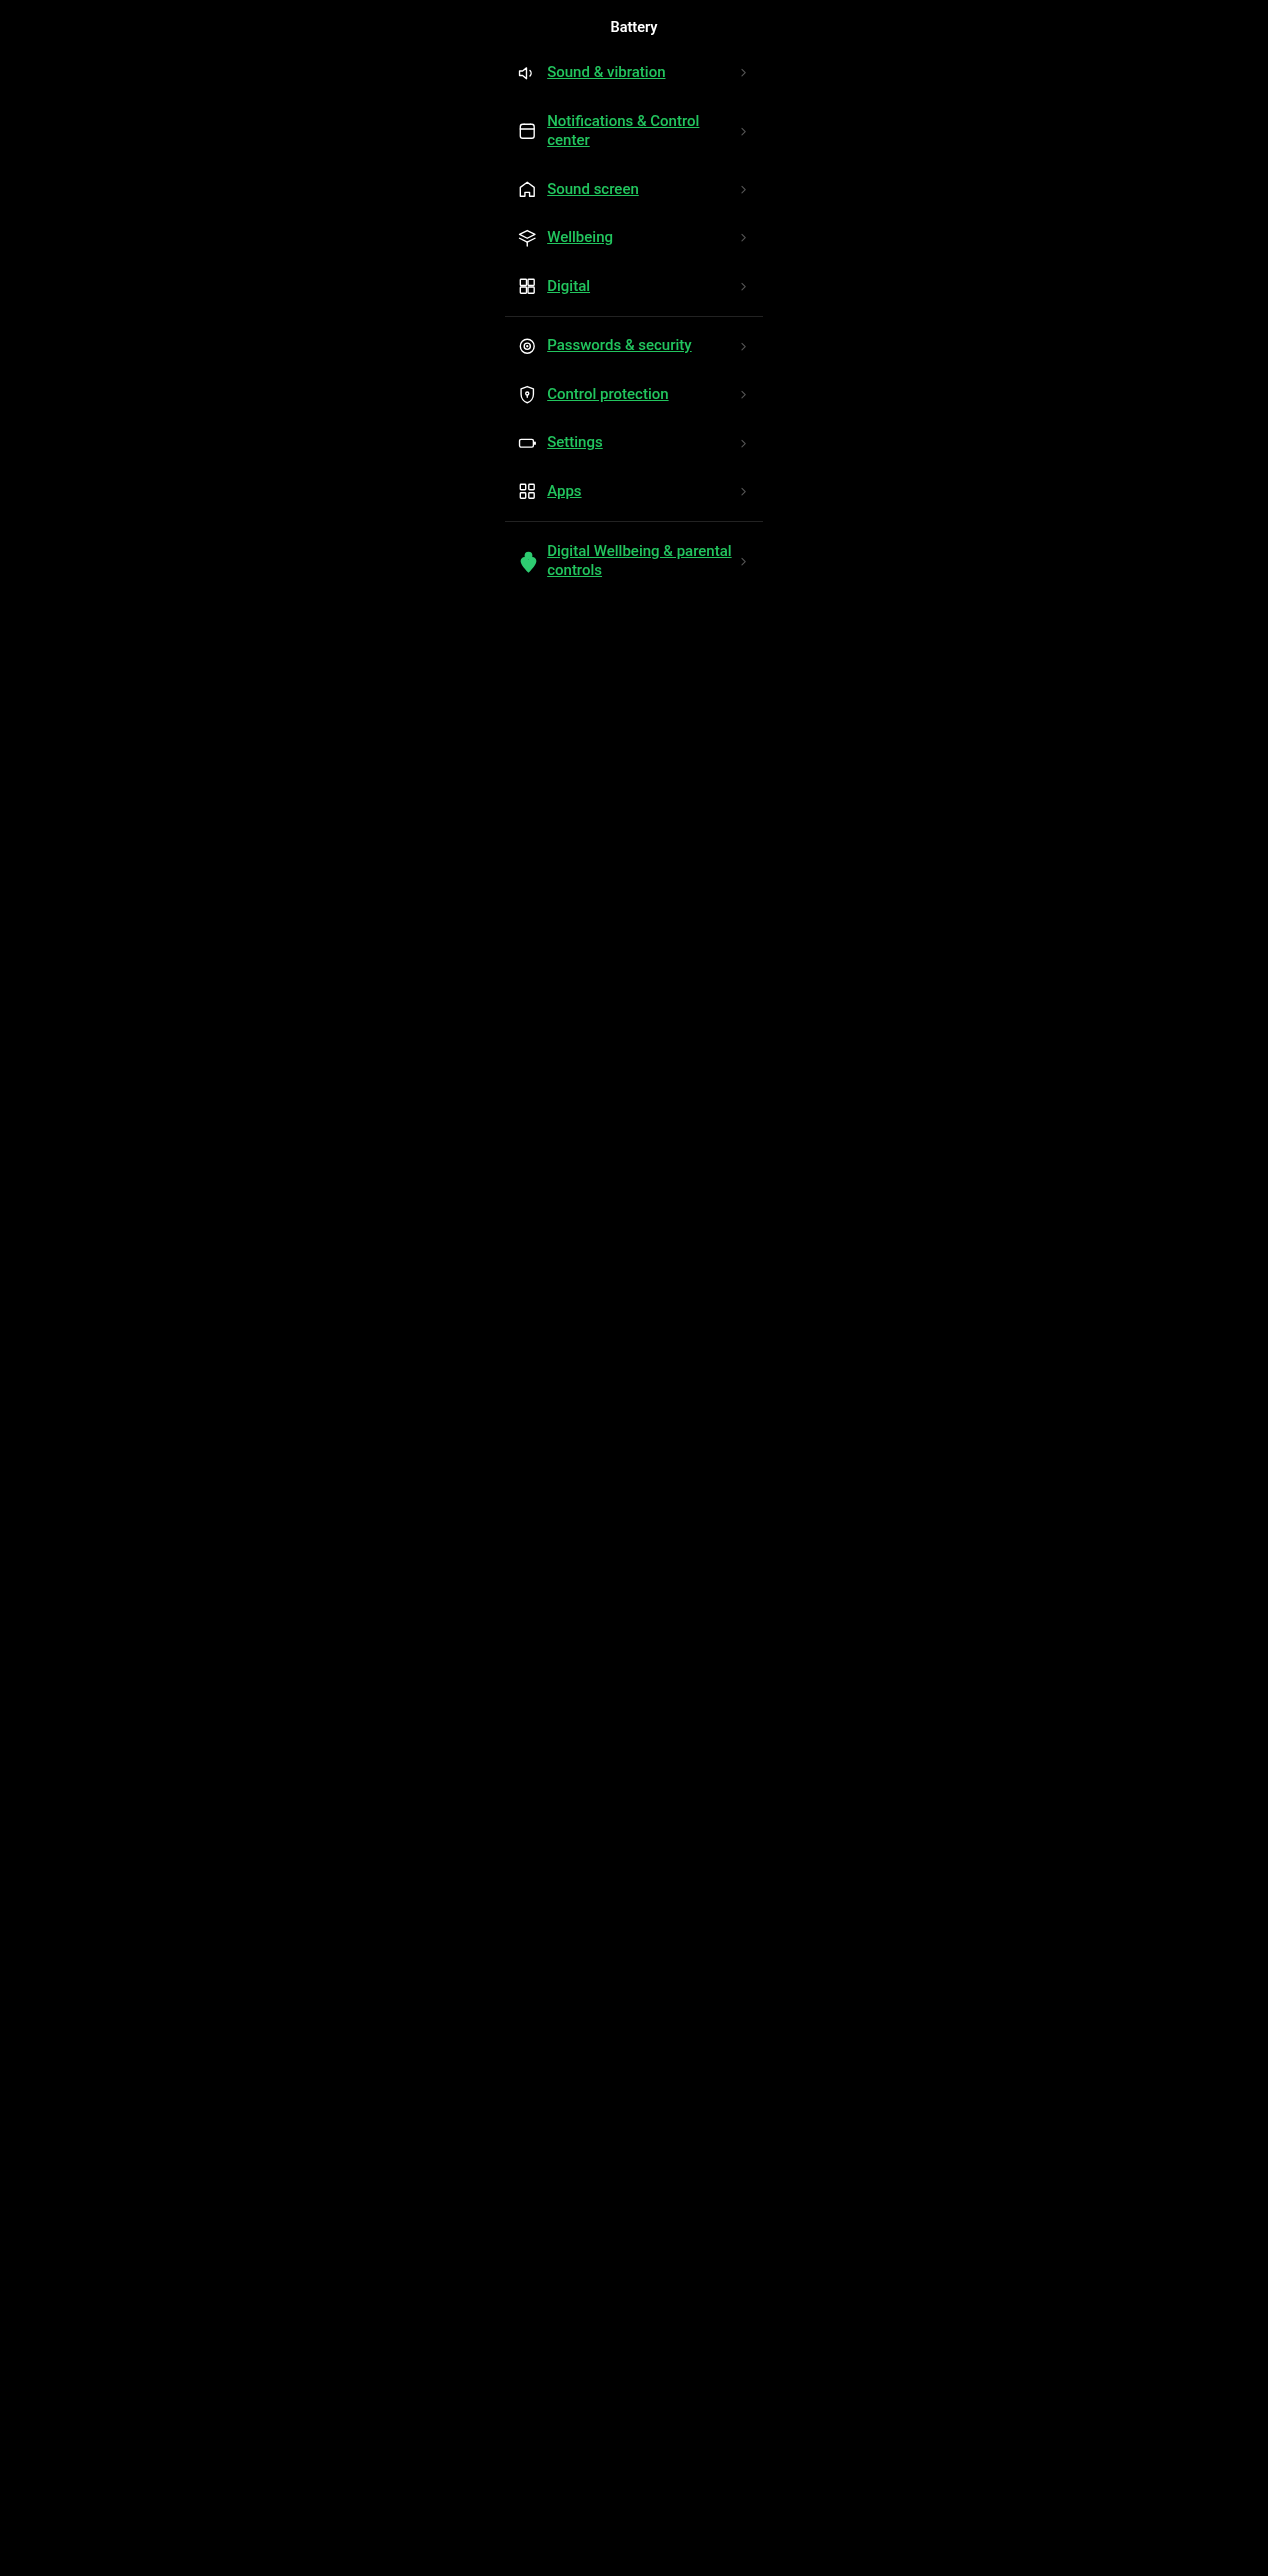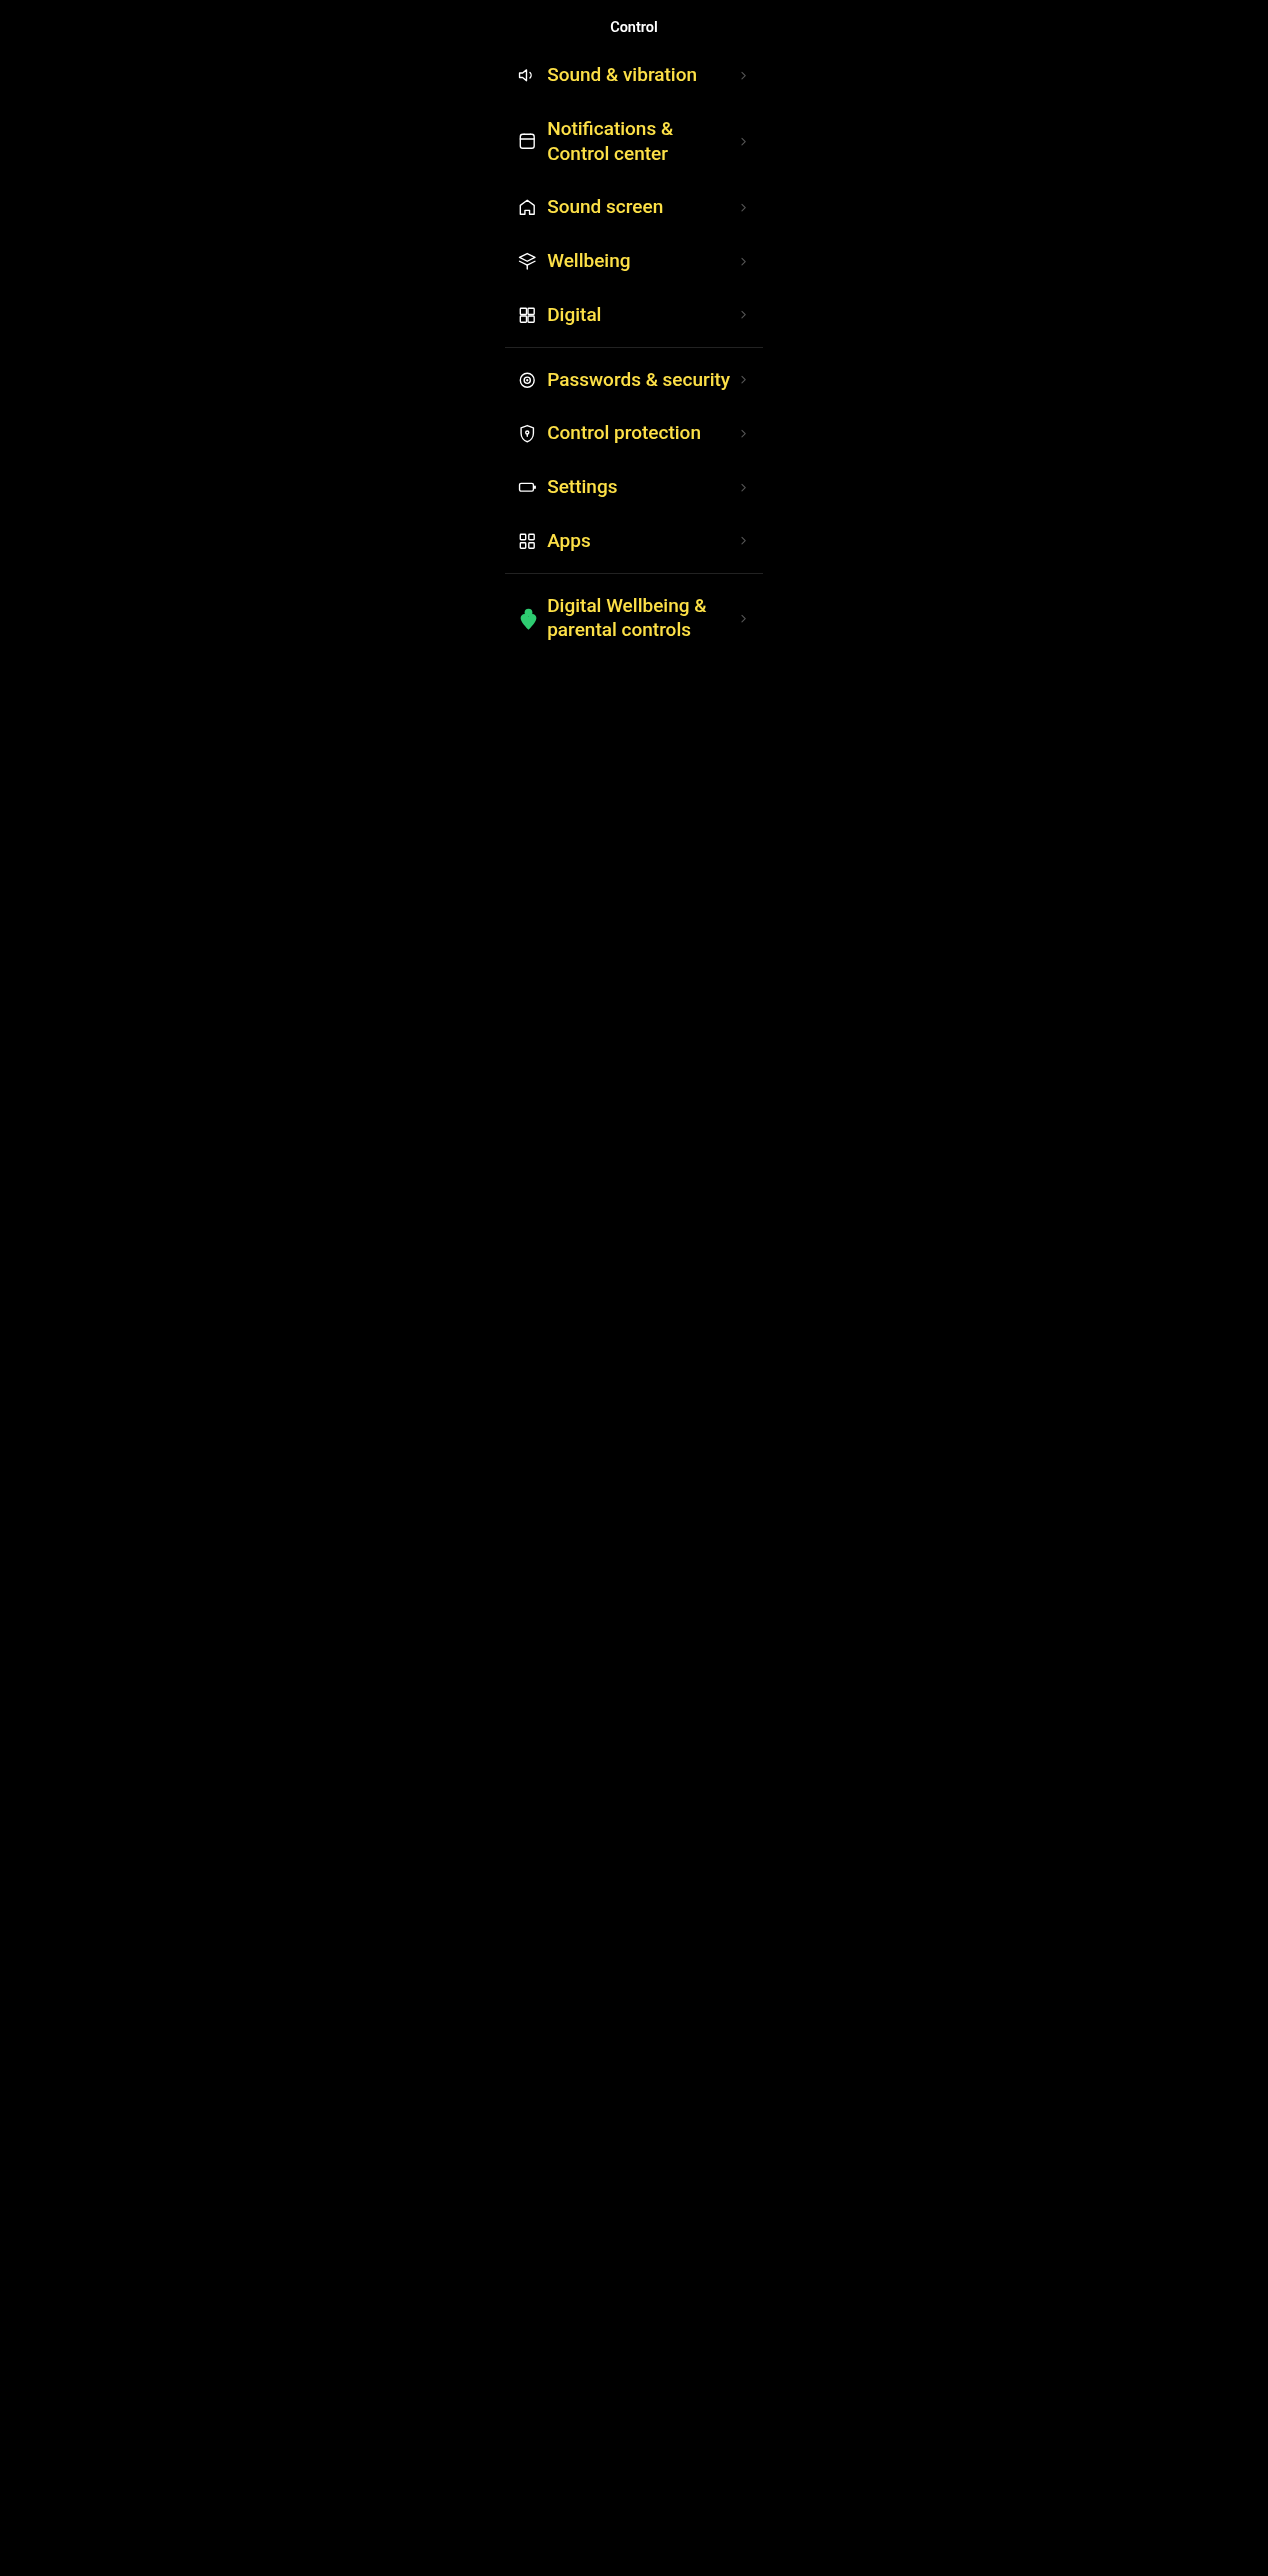--- a/index.html
+++ b/index.html
@@ -50,24 +50,25 @@
       height: 18.5px;
       fill: none;
       stroke: #ffffff;
       stroke-width: 1.8;
       stroke-linecap: round;
       stroke-linejoin: round;
     }
 
     .item-label {
       flex: 1;
-      font-size: 19px;
+      font-size: 15px;
       font-weight: 500;
-      color: #fde047;
+      color: #22c55e;
       line-height: 1.3;
+      text-decoration: underline;
     }
 
     .chevron {
       width: 13.2px;
       height: 13.2px;
       flex-shrink: 0;
     }
 
     .chevron svg {
       width: 13.2px;
@@ -98,21 +99,21 @@
       width: 29px;
       flex-shrink: 0;
       display: flex;
       align-items: center;
       justify-content: flex-start;
     }
   </style>
 </head>
 <body>
 
-<h1 class="page-title">Control</h1>
+<h1 class="page-title">Battery</h1>
 
 <ul class="settings-list">
 
   <li class="settings-item">
     <div class="icon-wrap">
       <svg viewBox="0 0 24 24">
         <polygon points="11,5 6,9 2,9 2,15 6,15 11,19"></polygon>
         <path d="M15.54 8.46a5 5 0 0 1 0 7.07"></path>
       </svg>
     </div>

